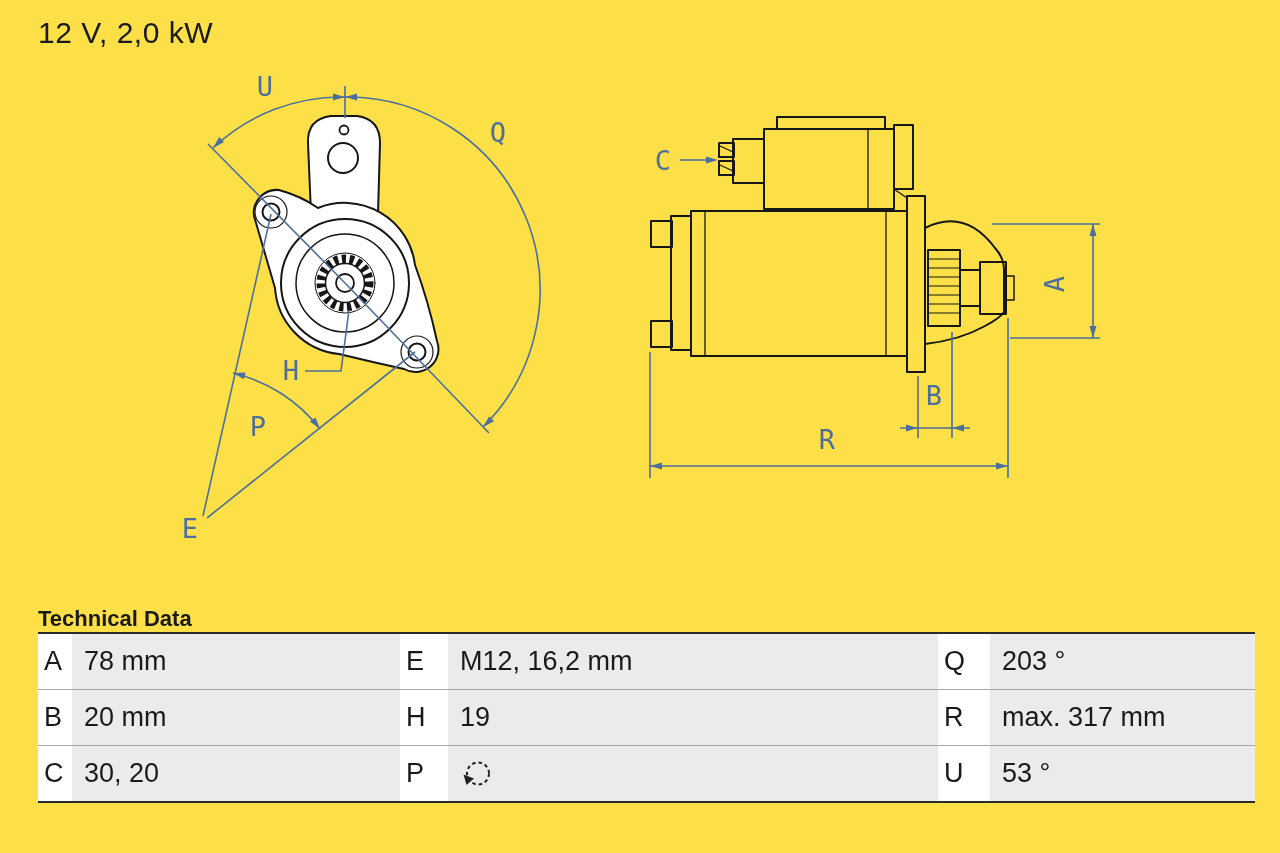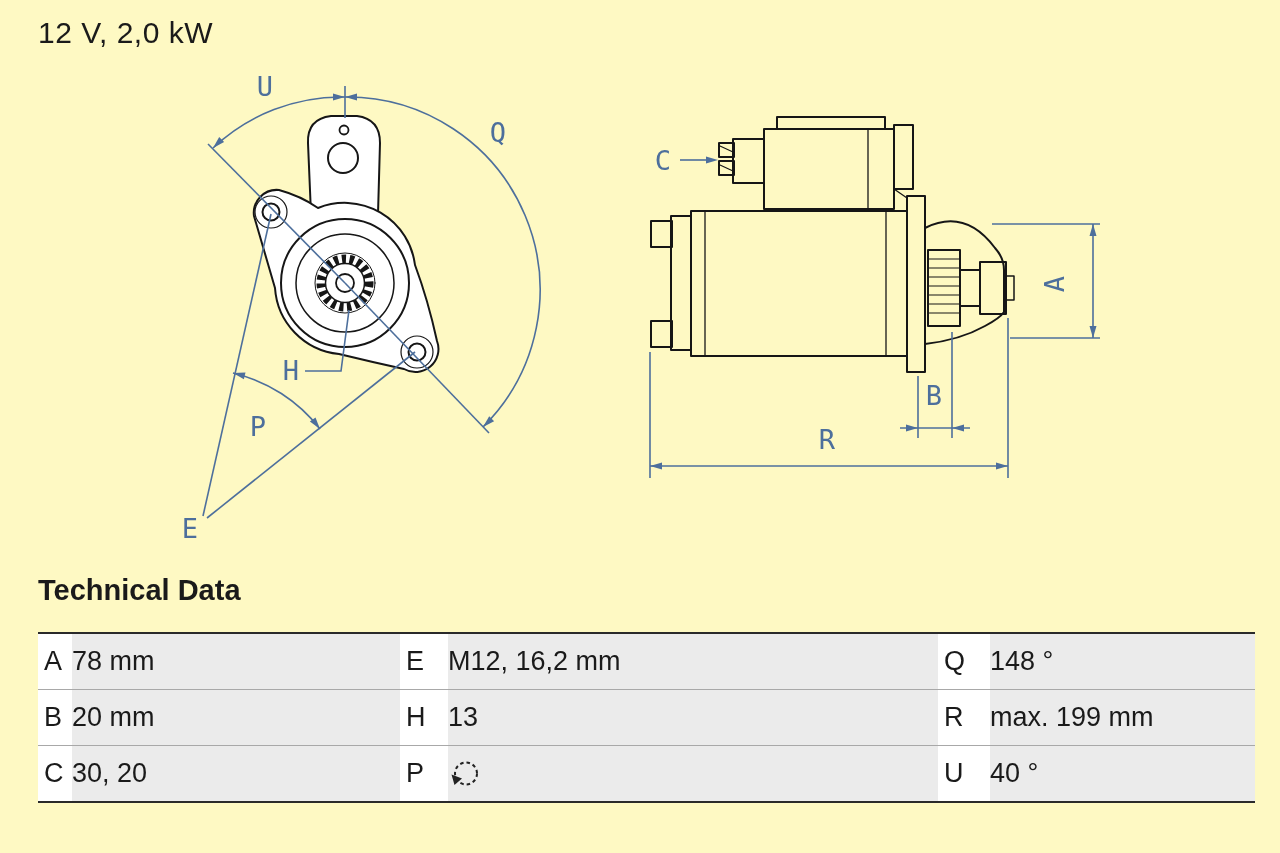--- a/index.html
+++ b/index.html
@@ -1,29 +1,29 @@
 <!DOCTYPE html>
 <html><head>
 <meta charset="utf-8">
 <style>
   html,body{margin:0;padding:0;background:#fff;}
-  .page{position:relative;width:1280px;height:853px;background:#fef9c3;
+  .page{position:relative;width:1280px;height:853px;background:#fde047;
         font-family:"Liberation Sans",sans-serif;color:#1a1a1a;overflow:hidden;}
   .spec-title{position:absolute;left:38px;top:16px;font-size:30px;font-weight:400;
               letter-spacing:0.5px;white-space:nowrap;}
   .drawing{position:absolute;left:0;top:0;}
-  .tech-heading{position:absolute;left:38px;top:574px;margin:0;
-                font-size:29px;font-weight:700;}
+  .tech-heading{position:absolute;left:38px;top:606px;margin:0;
+                font-size:22px;font-weight:700;}
   .tech-table{position:absolute;left:38px;top:632px;width:1217px;
               border-collapse:collapse;table-layout:fixed;font-size:27px;
               border-top:2px solid #2a2a2a;border-bottom:2px solid #2a2a2a;}
   .tech-table td{height:55px;padding:0;vertical-align:middle;}
   .tech-table tr + tr td{border-top:1px solid #a8a8a8;}
   .tech-table td.key{background:#ffffff;padding-left:6px;}
-  .tech-table td.val{background:#ebebeb;}
+  .tech-table td.val{background:#ebebeb;padding-left:12px;}
   .rot-icon{vertical-align:middle;}
   svg text.dim{font-family:"DejaVu Sans Mono",monospace;font-size:27px;}
 </style>
 </head>
 <body>
 
 <div class="page">
 
   <div class="spec-title">12 V, 2,0 kW</div>
 
@@ -167,39 +167,39 @@
       <col style="width:52px">
         <col style="width:265px">
     </colgroup>
     <tbody>
         <tr>
       <td class="key">A</td>
       <td class="val">78 mm</td>
       <td class="key">E</td>
       <td class="val">M12, 16,2 mm</td>
       <td class="key">Q</td>
-      <td class="val">148 °</td>
+      <td class="val">203 °</td>
     </tr>
     <tr>
       <td class="key">B</td>
       <td class="val">20 mm</td>
       <td class="key">H</td>
-      <td class="val">13</td>
+      <td class="val">19</td>
       <td class="key">R</td>
-      <td class="val">max. 199 mm</td>
+      <td class="val">max. 317 mm</td>
     </tr>
     <tr>
       <td class="key">C</td>
       <td class="val">30, 20</td>
       <td class="key">P</td>
       <td class="val">
         <svg class="rot-icon" width="36" height="34" viewBox="0 0 36 34">
           <circle cx="18" cy="16.5" r="11" fill="none" stroke="#222222" stroke-width="2" stroke-dasharray="3.5 3"></circle>
           <polygon points="6.5,28 3.5,17.5 14,21.5" fill="#222222"></polygon>
         </svg>
       </td>
       <td class="key">U</td>
-      <td class="val">40 °</td>
+      <td class="val">53 °</td>
     </tr>
   </tbody>
     </table>
 
 </div>
 
 </body></html>

